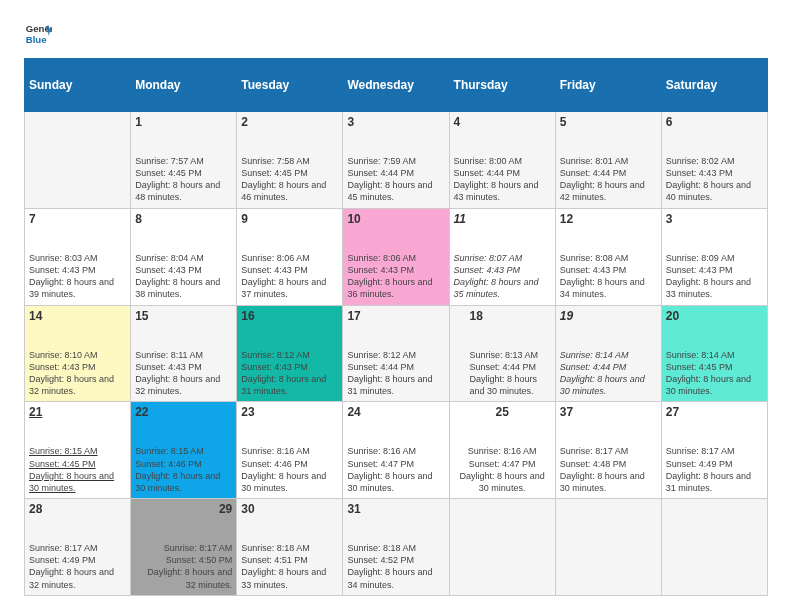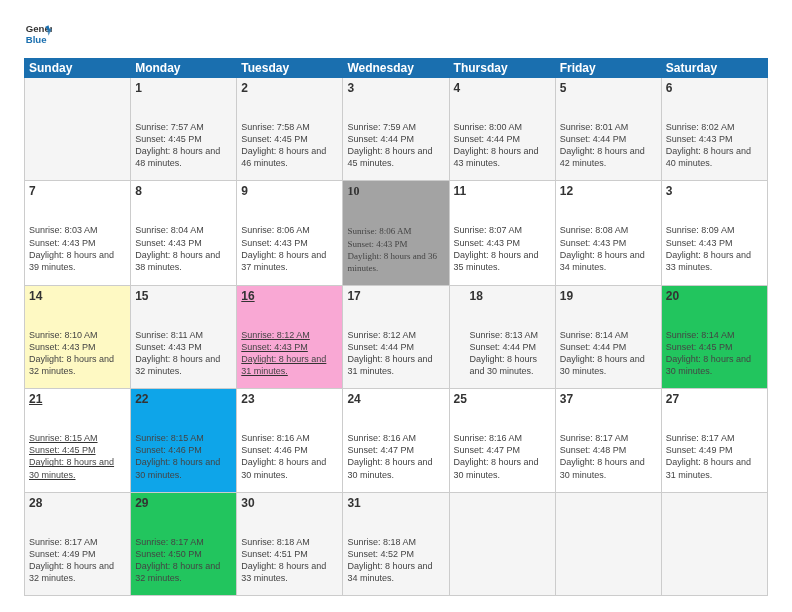--- a/index.html
+++ b/index.html
@@ -50,21 +50,21 @@
       border: 1px solid #ccc;
       border-collapse: collapse;
       width: 100%;
       table-layout: fixed;
     }
     .calendar th {
       background: #1a6faf;
       color: #fff;
       font-size: 12px;
       font-weight: bold;
-      padding: 2px 4px;
+      padding: 19px 4px;
       text-align: left;
       border: 1px solid #1a6faf;
     }
     .calendar td {
       vertical-align: top;
       border: 1px solid #ccc;
       padding: 3px 4px;
       font-size: 9.5px;
       color: #333;
       height: 88px;
@@ -152,25 +152,25 @@
             <div class="day-info">Sunrise: 8:03 AM<br>Sunset: 4:43 PM<br>Daylight: 8 hours and 39 minutes.</div>
           </td>
           <td style="background: rgb(255, 255, 255);">
             <span class="day-num">8</span>
             <div class="day-info">Sunrise: 8:04 AM<br>Sunset: 4:43 PM<br>Daylight: 8 hours and 38 minutes.</div>
           </td>
           <td style="background: rgb(255, 255, 255);">
             <span class="day-num">9</span>
             <div class="day-info">Sunrise: 8:06 AM<br>Sunset: 4:43 PM<br>Daylight: 8 hours and 37 minutes.</div>
           </td>
-          <td style="background: #a3a3a3; font-family: Liberation Serif, serif;">
+          <td style="background: #f9a8d4;">
             <span class="day-num">10</span>
             <div class="day-info">Sunrise: 8:06 AM<br>Sunset: 4:43 PM<br>Daylight: 8 hours and 36 minutes.</div>
           </td>
-          <td style="background: rgb(255, 255, 255);">
+          <td style="background: rgb(255, 255, 255); font-style: italic;">
             <span class="day-num">11</span>
             <div class="day-info">Sunrise: 8:07 AM<br>Sunset: 4:43 PM<br>Daylight: 8 hours and 35 minutes.</div>
           </td>
           <td style="background: rgb(255, 255, 255);">
             <span class="day-num">12</span>
             <div class="day-info">Sunrise: 8:08 AM<br>Sunset: 4:43 PM<br>Daylight: 8 hours and 34 minutes.</div>
           </td>
           <td style="background: rgb(255, 255, 255);">
             <span class="day-num">3</span>
             <div class="day-info">Sunrise: 8:09 AM<br>Sunset: 4:43 PM<br>Daylight: 8 hours and 33 minutes.</div>
@@ -178,37 +178,37 @@
         </tr>
         <tr>
           <td style="background: #fef9c3;">
             <span class="day-num">14</span>
             <div class="day-info">Sunrise: 8:10 AM<br>Sunset: 4:43 PM<br>Daylight: 8 hours and 32 minutes.</div>
           </td>
           <td style="background: rgb(245, 245, 245);">
             <span class="day-num">15</span>
             <div class="day-info">Sunrise: 8:11 AM<br>Sunset: 4:43 PM<br>Daylight: 8 hours and 32 minutes.</div>
           </td>
-          <td style="background: #f9a8d4; text-decoration: underline;">
+          <td style="background: #14b8a6;">
             <span class="day-num">16</span>
             <div class="day-info">Sunrise: 8:12 AM<br>Sunset: 4:43 PM<br>Daylight: 8 hours and 31 minutes.</div>
           </td>
           <td style="background: rgb(245, 245, 245);">
             <span class="day-num">17</span>
             <div class="day-info">Sunrise: 8:12 AM<br>Sunset: 4:44 PM<br>Daylight: 8 hours and 31 minutes.</div>
           </td>
           <td style="background: rgb(245, 245, 245); padding-left: 20px;">
             <span class="day-num">18</span>
             <div class="day-info">Sunrise: 8:13 AM<br>Sunset: 4:44 PM<br>Daylight: 8 hours and 30 minutes.</div>
           </td>
-          <td style="background: rgb(245, 245, 245);">
+          <td style="background: rgb(245, 245, 245); font-style: italic;">
             <span class="day-num">19</span>
             <div class="day-info">Sunrise: 8:14 AM<br>Sunset: 4:44 PM<br>Daylight: 8 hours and 30 minutes.</div>
           </td>
-          <td style="background: #22c55e;">
+          <td style="background: #5eead4;">
             <span class="day-num">20</span>
             <div class="day-info">Sunrise: 8:14 AM<br>Sunset: 4:45 PM<br>Daylight: 8 hours and 30 minutes.</div>
           </td>
         </tr>
         <tr>
           <td style="background: rgb(255, 255, 255); text-decoration: underline;">
             <span class="day-num">21</span>
             <div class="day-info">Sunrise: 8:15 AM<br>Sunset: 4:45 PM<br>Daylight: 8 hours and 30 minutes.</div>
           </td>
           <td style="background: #0ea5e9;">
@@ -216,39 +216,39 @@
             <div class="day-info">Sunrise: 8:15 AM<br>Sunset: 4:46 PM<br>Daylight: 8 hours and 30 minutes.</div>
           </td>
           <td style="background: rgb(255, 255, 255);">
             <span class="day-num">23</span>
             <div class="day-info">Sunrise: 8:16 AM<br>Sunset: 4:46 PM<br>Daylight: 8 hours and 30 minutes.</div>
           </td>
           <td style="background: rgb(255, 255, 255);">
             <span class="day-num">24</span>
             <div class="day-info">Sunrise: 8:16 AM<br>Sunset: 4:47 PM<br>Daylight: 8 hours and 30 minutes.</div>
           </td>
-          <td style="background: rgb(255, 255, 255);">
+          <td style="background: rgb(255, 255, 255); text-align: center;">
             <span class="day-num">25</span>
             <div class="day-info">Sunrise: 8:16 AM<br>Sunset: 4:47 PM<br>Daylight: 8 hours and 30 minutes.</div>
           </td>
           <td style="background: rgb(255, 255, 255);">
             <span class="day-num">37</span>
             <div class="day-info">Sunrise: 8:17 AM<br>Sunset: 4:48 PM<br>Daylight: 8 hours and 30 minutes.</div>
           </td>
           <td style="background: rgb(255, 255, 255);">
             <span class="day-num">27</span>
             <div class="day-info">Sunrise: 8:17 AM<br>Sunset: 4:49 PM<br>Daylight: 8 hours and 31 minutes.</div>
           </td>
         </tr>
         <tr>
           <td style="background: rgb(245, 245, 245);">
             <span class="day-num">28</span>
             <div class="day-info">Sunrise: 8:17 AM<br>Sunset: 4:49 PM<br>Daylight: 8 hours and 32 minutes.</div>
           </td>
-          <td style="background: #22c55e;">
+          <td style="background: #a3a3a3; text-align: right;">
             <span class="day-num">29</span>
             <div class="day-info">Sunrise: 8:17 AM<br>Sunset: 4:50 PM<br>Daylight: 8 hours and 32 minutes.</div>
           </td>
           <td style="background: rgb(245, 245, 245);">
             <span class="day-num">30</span>
             <div class="day-info">Sunrise: 8:18 AM<br>Sunset: 4:51 PM<br>Daylight: 8 hours and 33 minutes.</div>
           </td>
           <td style="background: rgb(245, 245, 245);">
             <span class="day-num">31</span>
             <div class="day-info">Sunrise: 8:18 AM<br>Sunset: 4:52 PM<br>Daylight: 8 hours and 34 minutes.</div>

